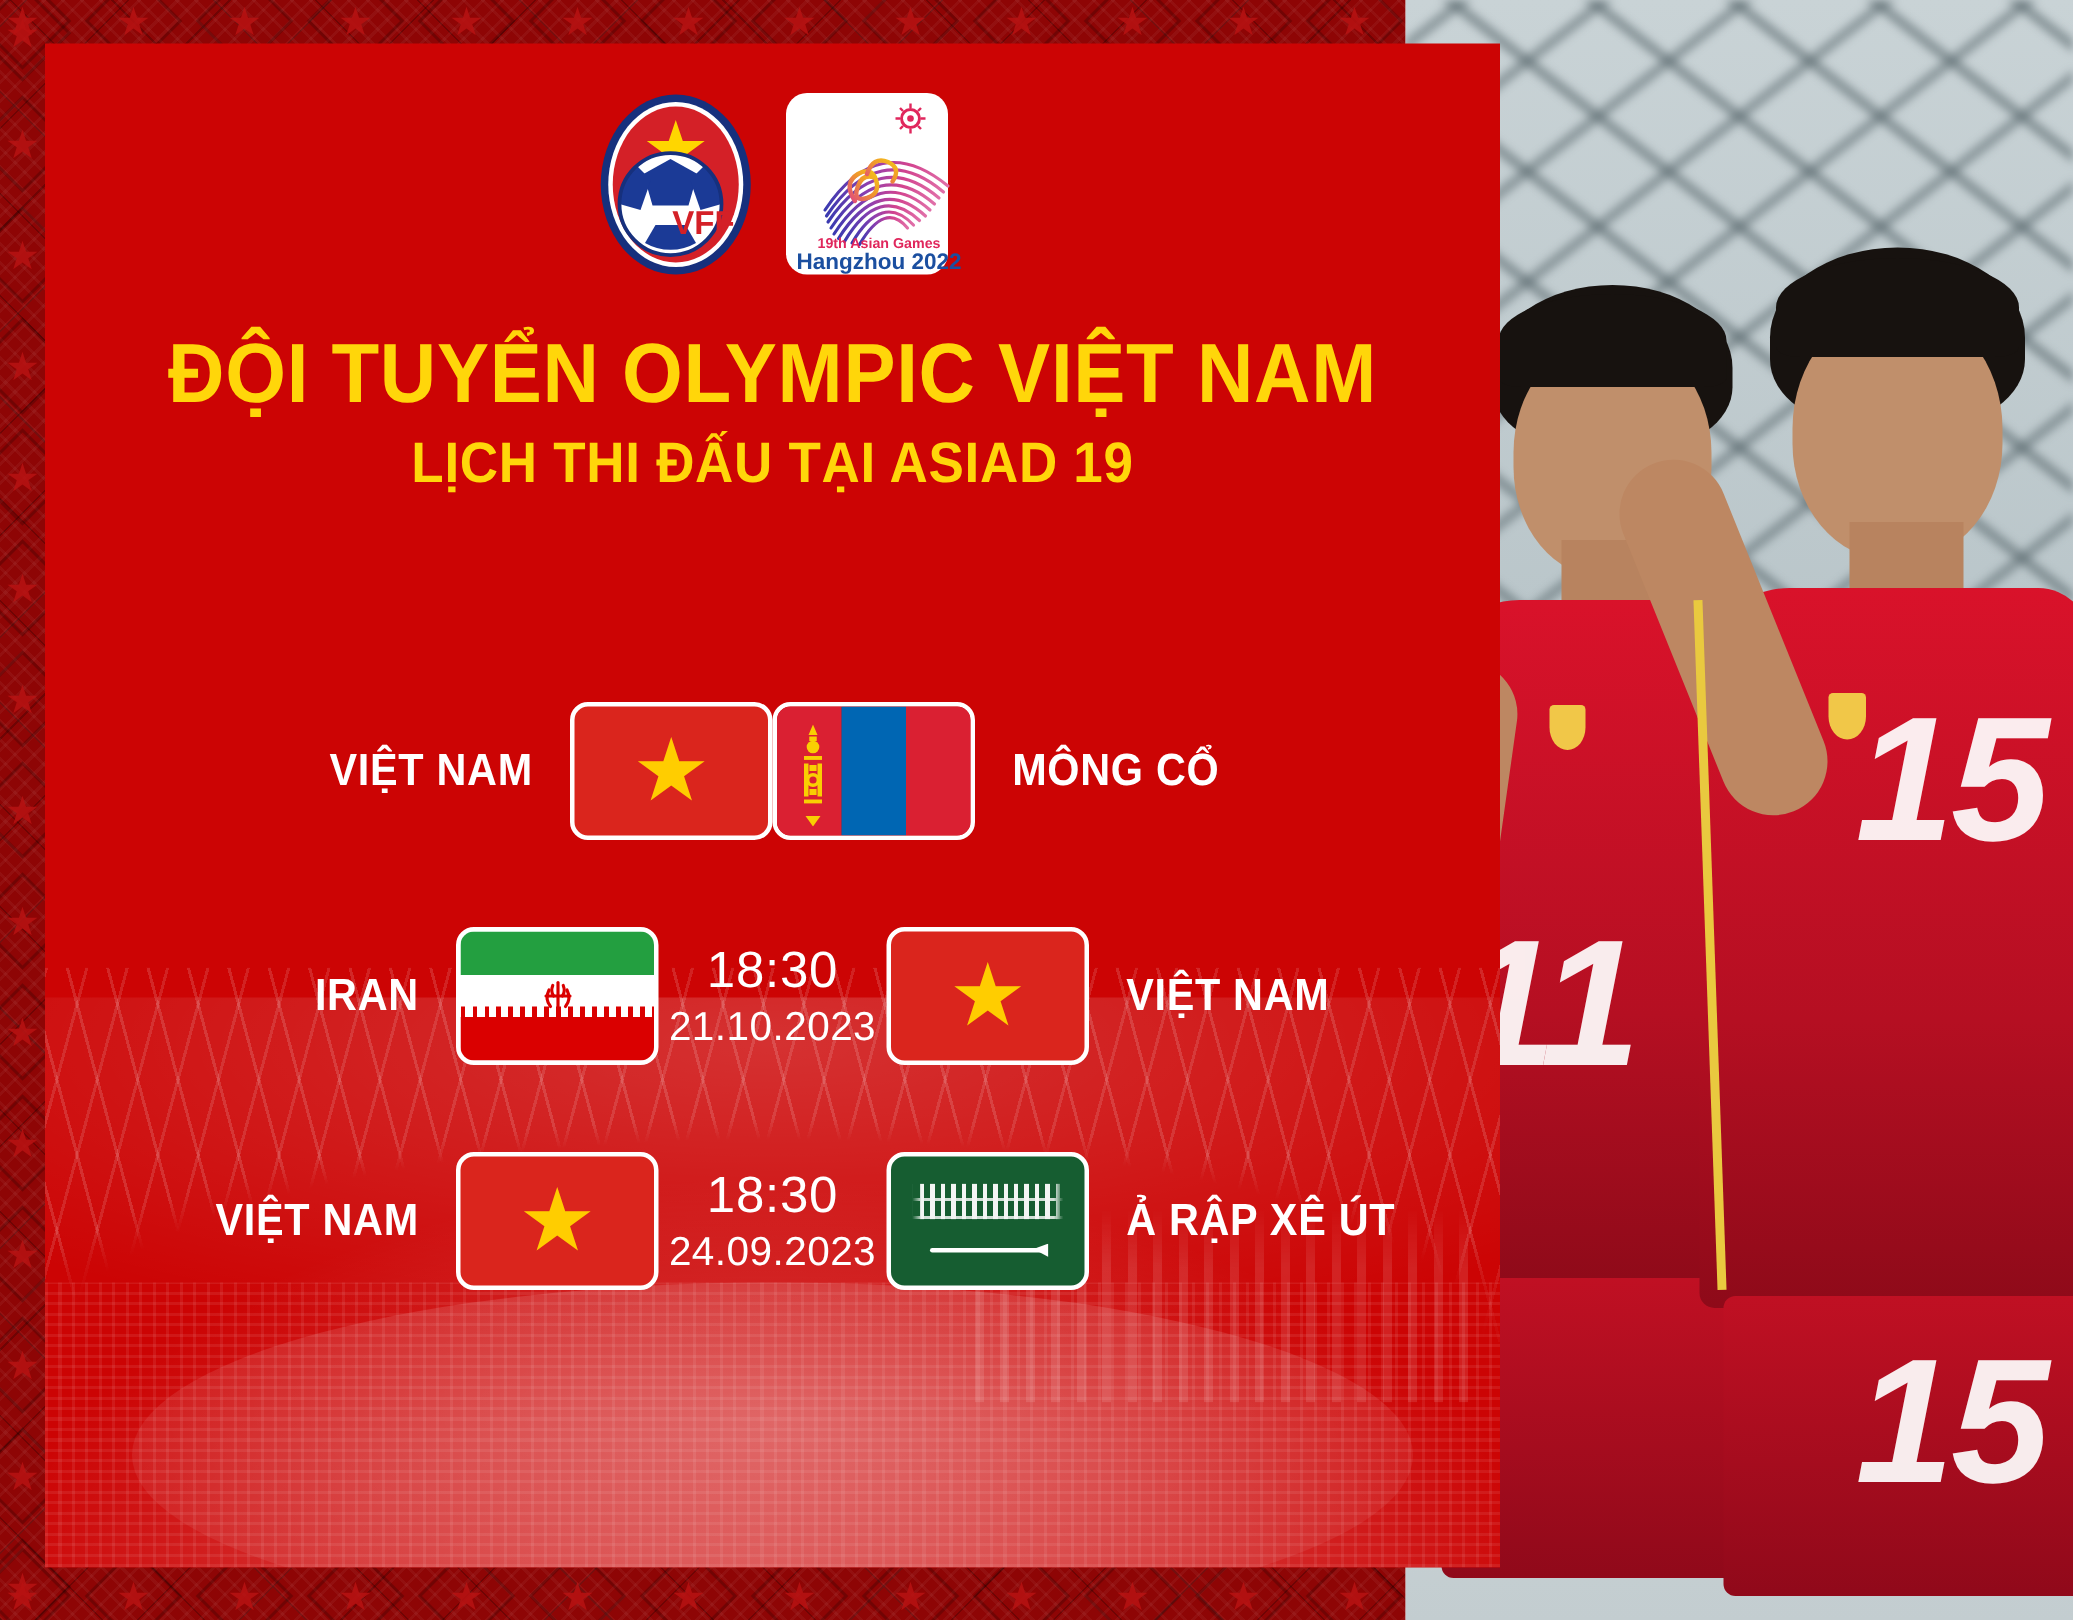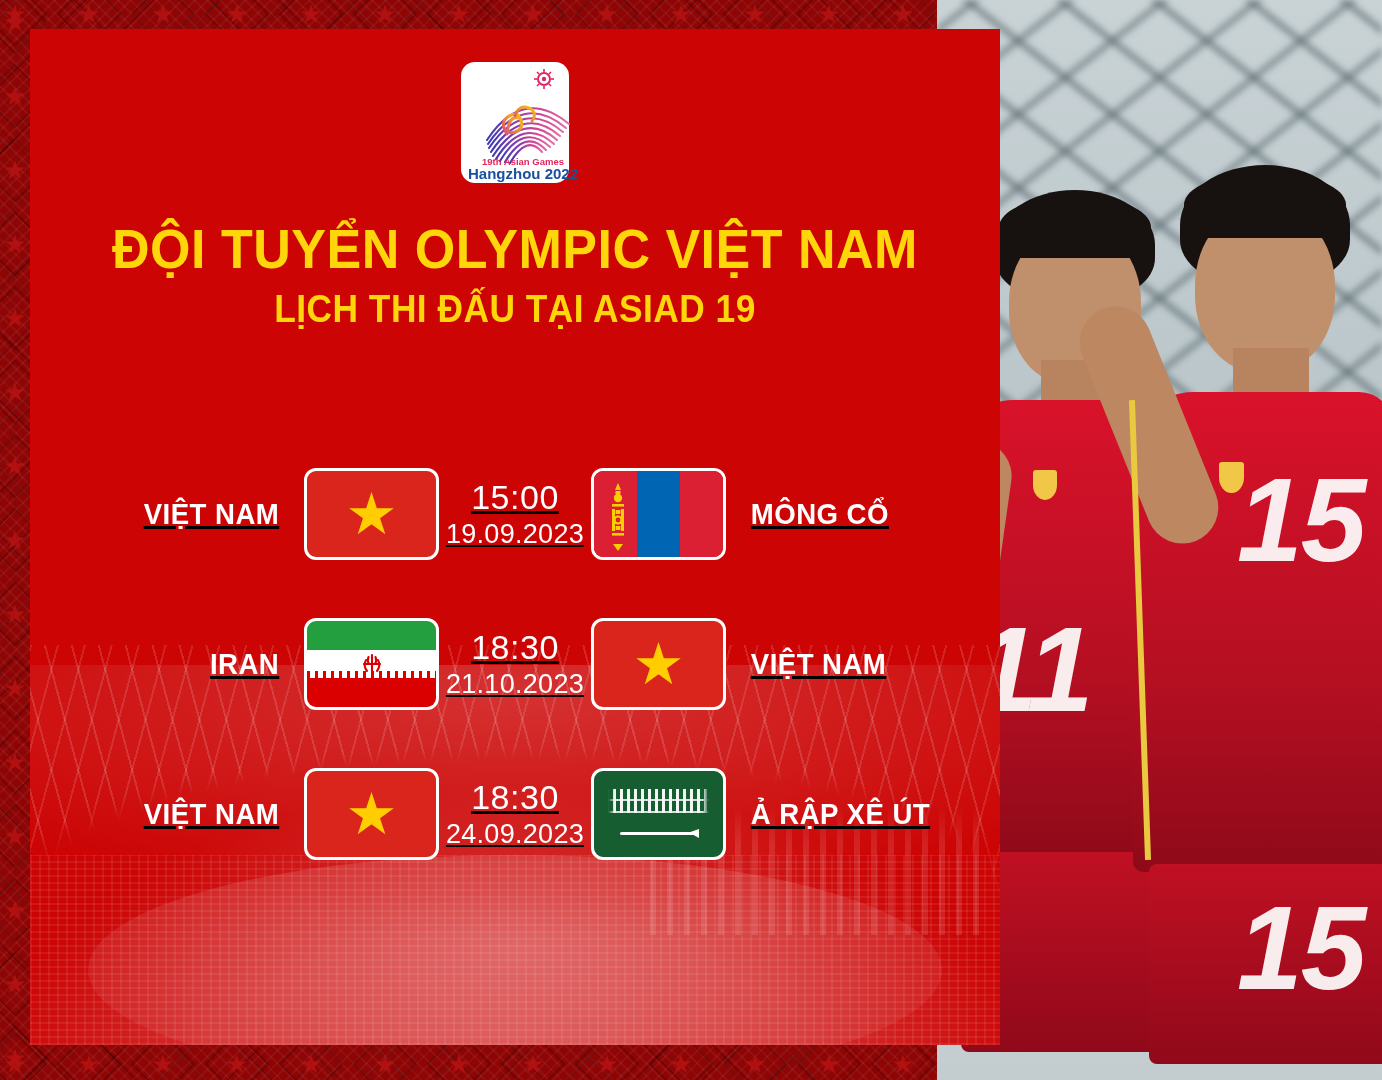--- a/index.html
+++ b/index.html
@@ -199,21 +199,21 @@
     color: #C1121C;
     font-weight: bold;
     font-size: 29px;
     padding: 9px 44px;
     margin: 0 -2px;
     clip-path: polygon(12% 0, 88% 0, 100% 50%, 88% 100%, 12% 100%, 0 50%);
     letter-spacing: .5px;
   }
 
   
-  .matches { position: absolute; left: 0; right: 0; top: 430px; text-decoration: underline; }
+  .matches { position: absolute; left: 0; right: 0; top: 430px; }
   .match {
     display: flex; align-items: center; justify-content: center;
     height: 110px; margin-bottom: 40px;
   }
   .team-name {
     color: #ffffff; font-weight: bold; font-size: 30px;
     letter-spacing: .5px; white-space: nowrap;
     transform: scaleX(0.92);
   }
   .team-name.left  { width: 205px; text-align: right; padding-right: 18px; }
@@ -430,20 +430,35 @@
   <div class="card">
 
     <div class="card-stadium"></div>
     <div class="card-stadium-roof"></div>
     <div class="card-skyline"></div>
     <div class="card-stadium-stands"></div>
     <div class="card-stadium-bowl"></div>
 
     <div class="logos">
 
+      <div class="vff-logo">
+        <svg viewBox="0 0 103 122" width="103" height="122" aria-hidden="true">
+          <ellipse cx="51.5" cy="61" rx="50" ry="60" fill="#16307d"></ellipse>
+          <ellipse cx="51.5" cy="61" rx="45" ry="55" fill="#ffffff"></ellipse>
+          <ellipse cx="51.5" cy="61" rx="42" ry="52" fill="#d42027"></ellipse>
+          <path d="M51.5 18 L56.2 32 L70.8 32 L59.0 40.6 L63.6 54.6 L51.5 46 L39.4 54.6 L44.0 40.6 L32.2 32 L46.8 32 Z" fill="#ffd600"></path>
+          <circle cx="48" cy="74" r="34" fill="#ffffff"></circle>
+          <path d="M48 44 l18 10 -6 21 h-24 l-6 -21 z" fill="#1b3a96"></path>
+          <path d="M14 74 a34 34 0 0 1 12 -25 l9 9 -7 20 z" fill="#1b3a96"></path>
+          <path d="M82 74 a34 34 0 0 0 -12 -25 l-9 9 7 20 z" fill="#1b3a96"></path>
+          <path d="M31 100 a34 34 0 0 0 34 0 l-7 -12 h-20 z" fill="#1b3a96"></path>
+          <circle cx="48" cy="74" r="34" fill="none" stroke="#16307d" stroke-width="2.5"></circle>
+          <text x="70" y="94" text-anchor="middle" font-family="Liberation Sans, sans-serif" font-size="22" font-weight="bold" fill="#d42027">VFF</text>
+        </svg>
+      </div>
 
       <div class="aside-logo">
         <svg viewBox="0 0 124 121" width="124" height="121" aria-hidden="true">
           <defs>
             <linearGradient id="fanG" x1="0" y1="0" x2="1" y2="0">
               <stop offset="0%" stop-color="#3a3ab0"></stop>
               <stop offset="35%" stop-color="#8c3fb0"></stop>
               <stop offset="68%" stop-color="#d2438f"></stop>
               <stop offset="100%" stop-color="#e06fa8"></stop>
             </linearGradient>
@@ -490,24 +505,20 @@
     </div>
 
 
     <div class="matches">
 
       <div class="match">
         <div class="team-name left">VIỆT NAM</div>
         <div class="flag fl-vn">
             <span class="star">★</span>
           </div>
-        <div class="when">
-          <div class="t">15:00</div>
-          <div class="d">19.09.2023</div>
-        </div>
         <div class="flag fl-mn">
           <div class="s-red"></div>
           <div class="s-blue"></div>
           <div class="s-red"></div>
           <svg class="soyombo" viewBox="0 0 20 68" aria-hidden="true">
             <g fill="#F9CF02">
               <path d="M10 0 L13 7 H7 Z"></path>
               <rect x="7.5" y="8" width="5" height="3"></rect>
               <circle cx="10" cy="15" r="4.2"></circle>
               <rect x="4" y="21" width="12" height="2.6"></rect>

